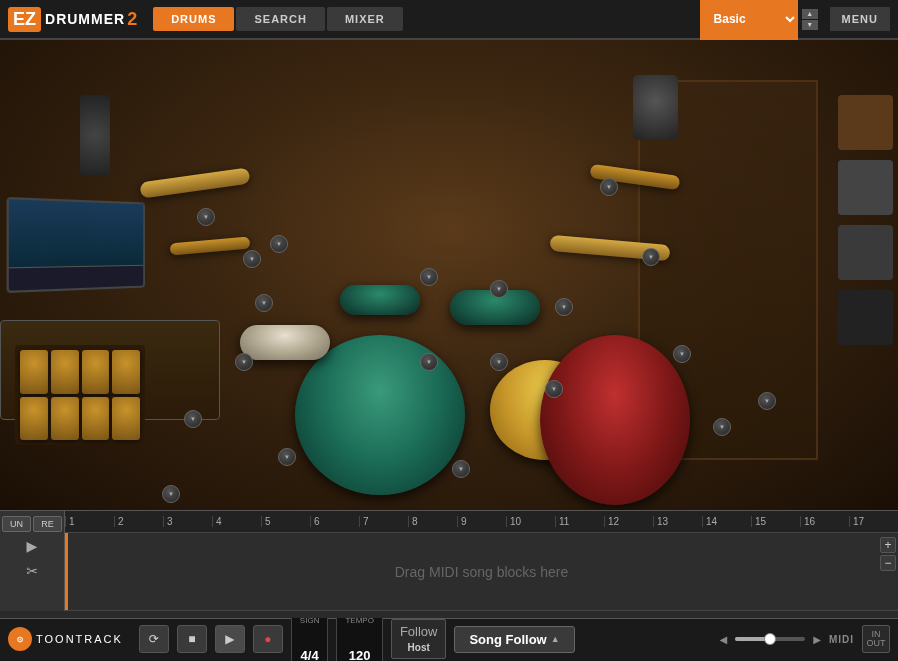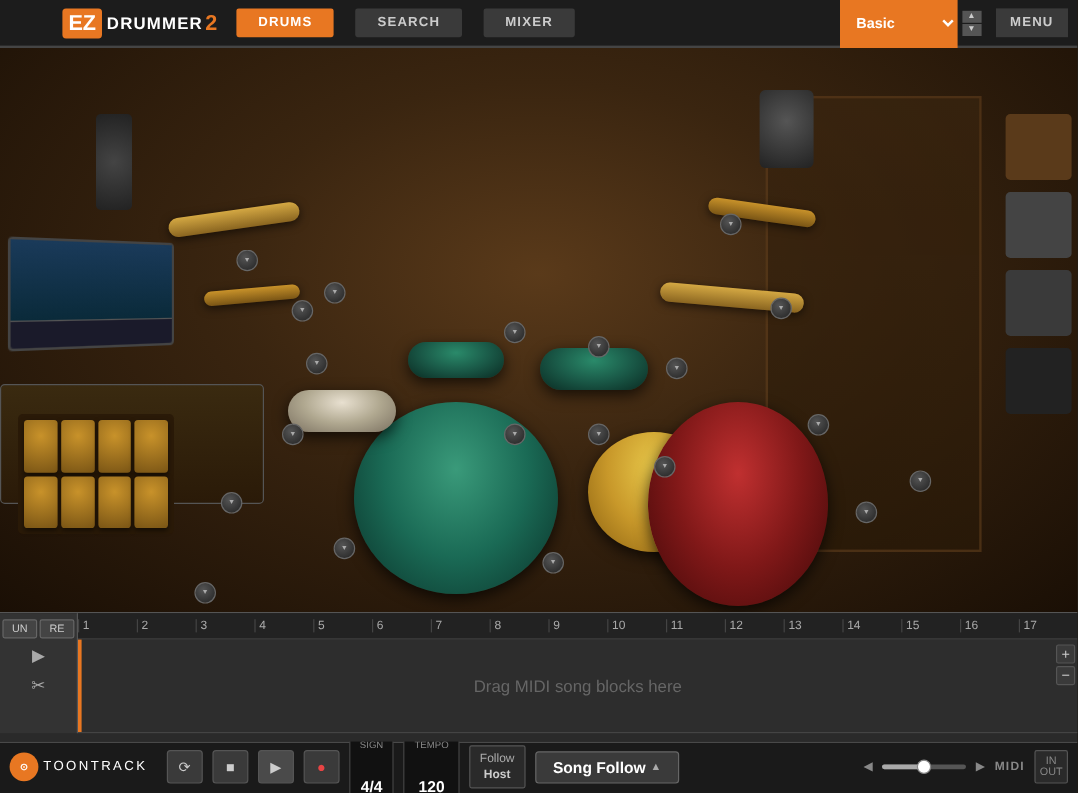--- a/index.html
+++ b/index.html
@@ -17,21 +17,20 @@
       align-items: center;
       background: #1c1c1c;
       height: 40px;
       padding: 0 8px;
       border-bottom: 2px solid #444;
     }
     #logo {
       display: flex;
       align-items: center;
       margin-right: 16px;
-      margin-left: 44px;
     }
     .logo-ez {
       background: #e87722;
       color: white;
       font-weight: 900;
       font-size: 18px;
       padding: 2px 5px;
       border-radius: 3px;
       margin-right: 4px;
     }
@@ -42,21 +41,21 @@
       letter-spacing: 1px;
     }
     .logo-2 {
       color: #e87722;
       font-size: 18px;
       font-weight: 900;
       margin-left: 2px;
     }
     .nav-tabs {
       display: flex;
-      gap: 18px;
+      gap: 2px;
       margin-right: auto;
     }
     .nav-tab {
       background: #3a3a3a;
       color: #ccc;
       border: none;
       padding: 6px 18px;
       font-size: 11px;
       font-weight: bold;
       letter-spacing: 1px;
@@ -507,21 +506,21 @@
       background: #2a2a2a;
       border: 1px solid #555;
       color: #888;
       padding: 4px 8px;
       font-size: 10px;
       cursor: pointer;
       border-radius: 2px;
       text-align: center;
       line-height: 1.3;
     }
-    .follow-label { color: #aaa; font-size: 10px; }
+    .follow-label { color: #aaa; font-size: 13px; }
     .follow-value { color: #ccc; font-size: 10px; font-weight: bold; }
     .song-creator-btn {
       background: #3a3a3a;
       border: 1px solid #666;
       color: white;
       padding: 5px 14px;
       font-size: 13px;
       font-weight: bold;
       cursor: pointer;
       border-radius: 3px;

